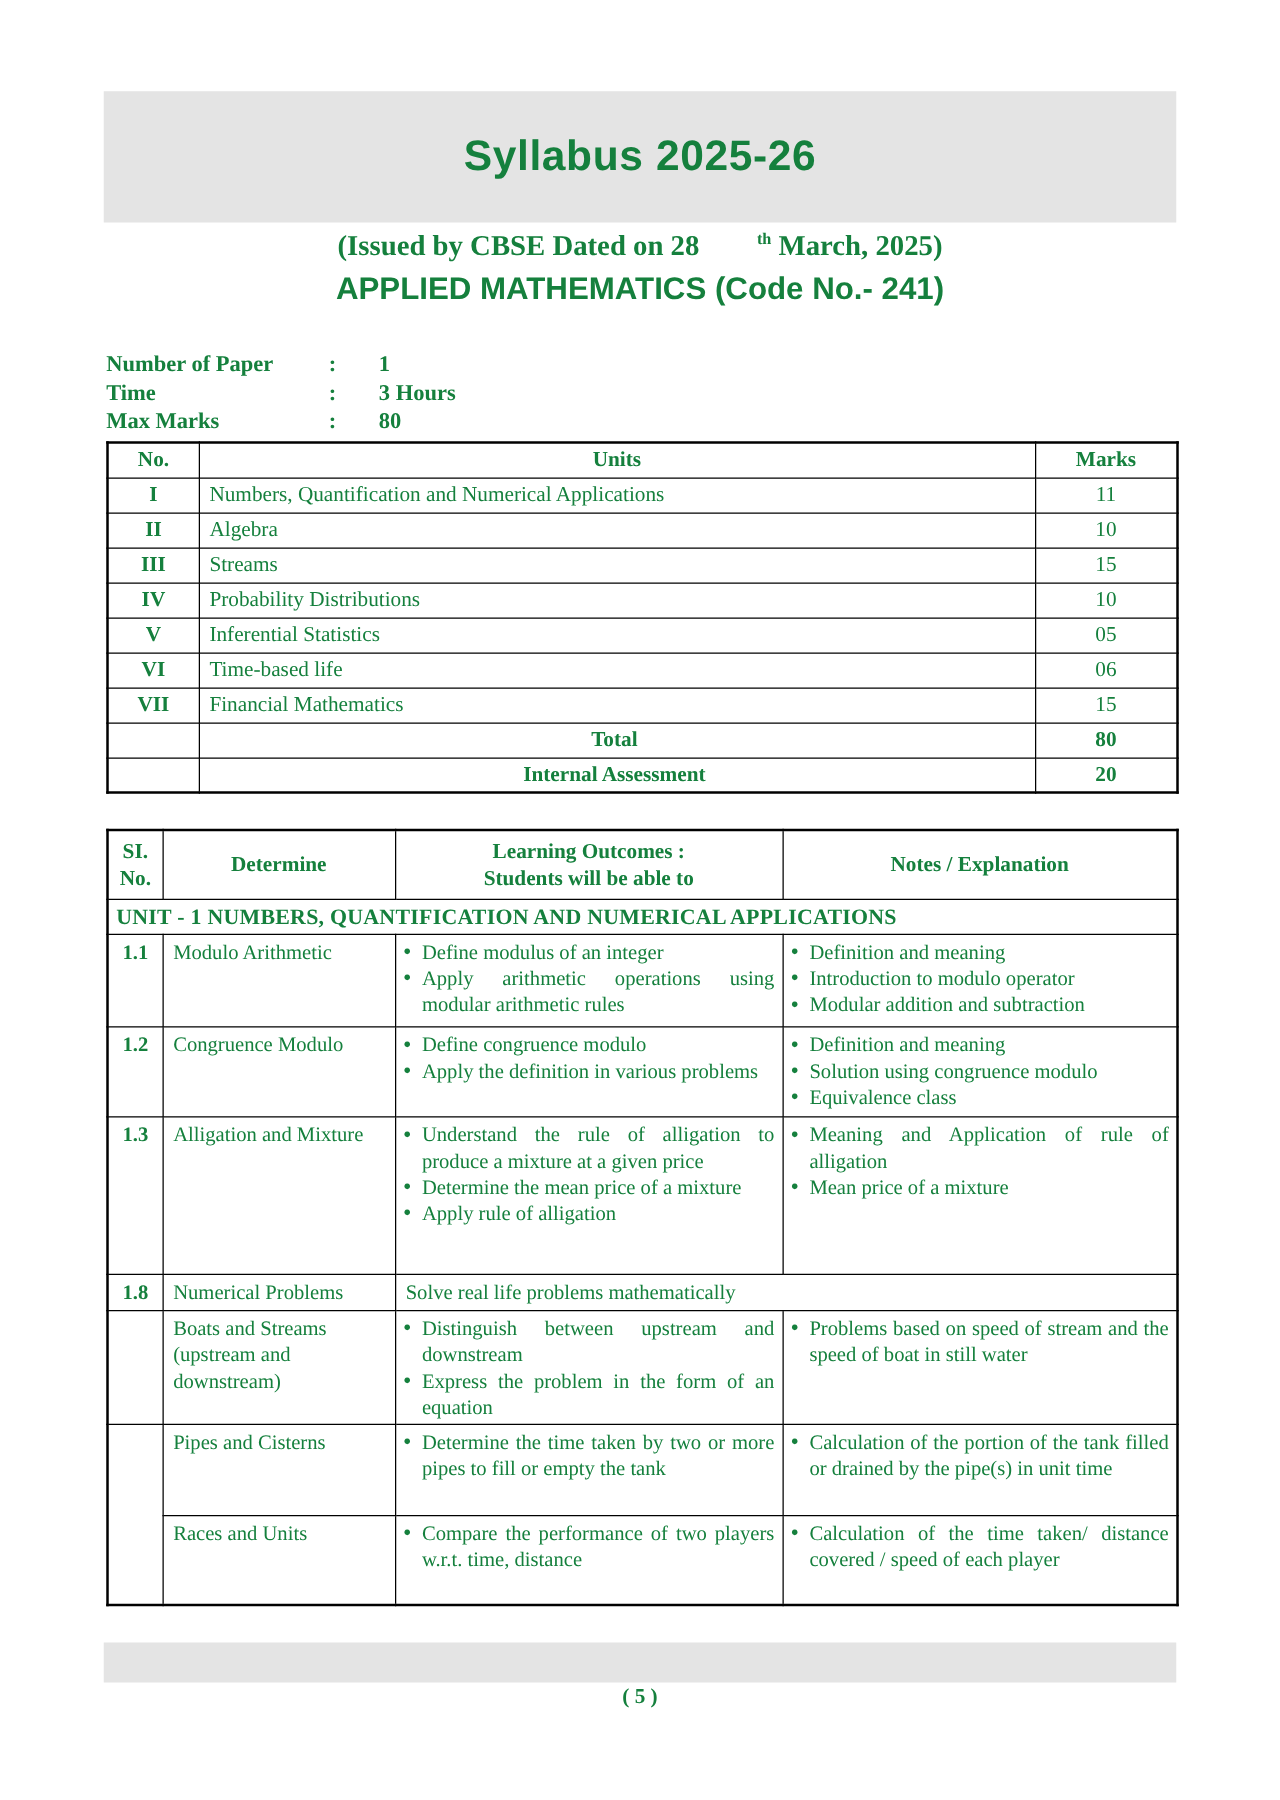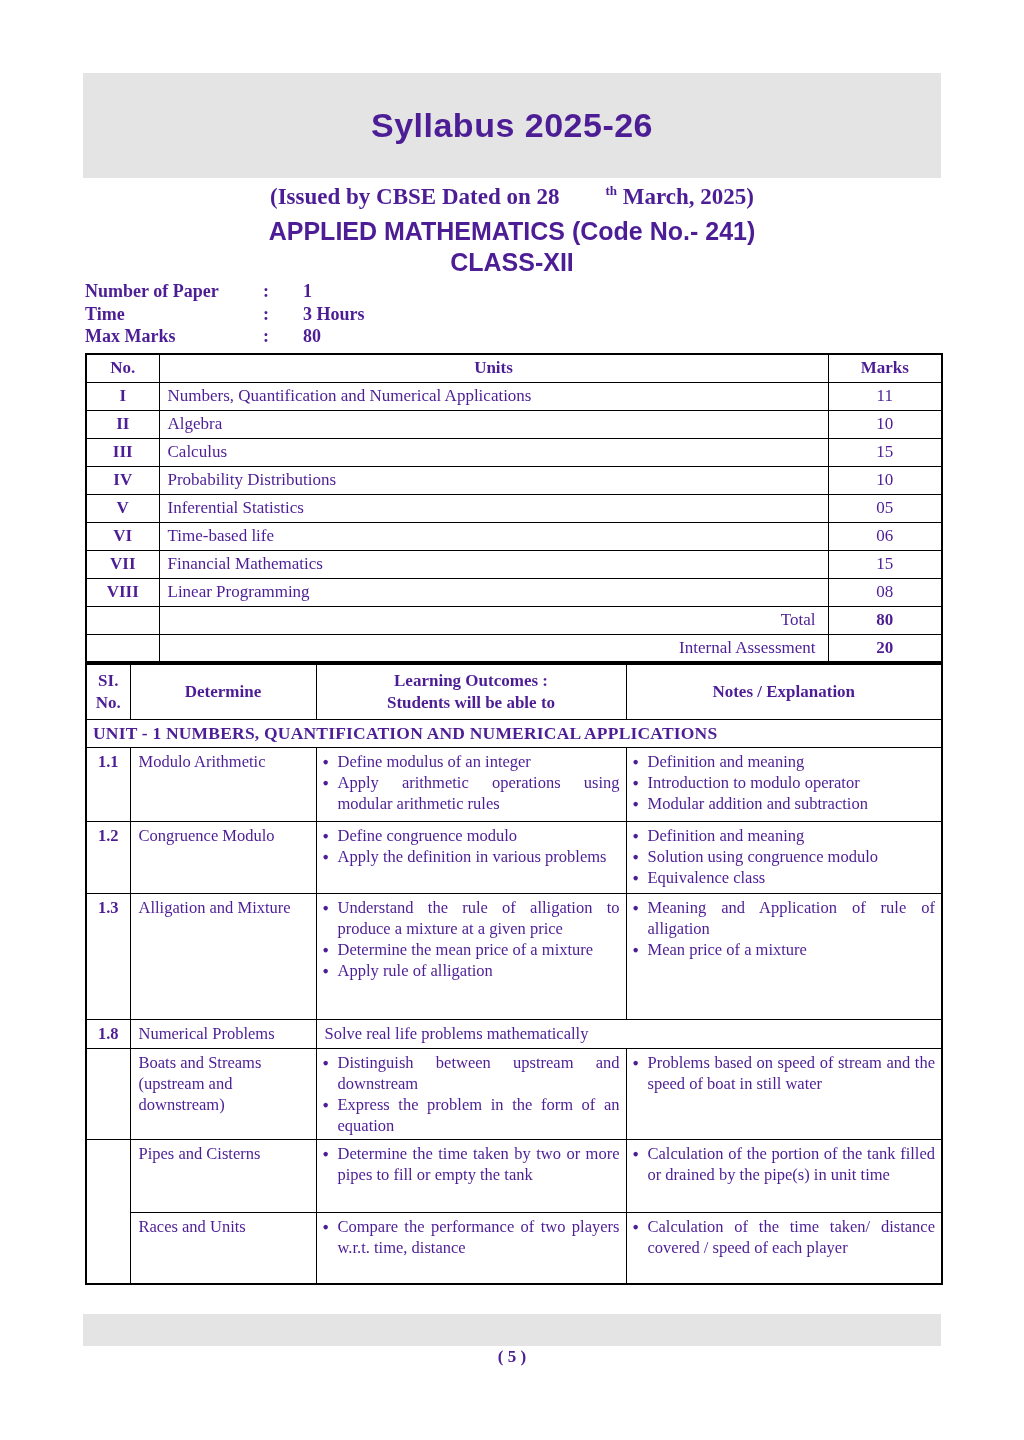--- a/index.html
+++ b/index.html
@@ -1,17 +1,17 @@
 <!DOCTYPE html>
 <html><head>
 <meta charset="utf-8">
 <style>
   html,body{margin:0;padding:0;background:#fff;}
   .page{position:relative;width:1024px;height:1440px;background:#ffffff;
-        font-family:"Liberation Serif","DejaVu Serif",serif;color:#4c1d95;overflow:hidden;}
+        font-family:"Liberation Serif","DejaVu Serif",serif;color:#15803d;overflow:hidden;}
   .abs{position:absolute;}
 
   
   .banner{left:83px;top:73px;width:858px;height:105px;background:#e4e4e4;
           display:flex;align-items:center;justify-content:center;}
   .banner-title{font-family:"Liberation Sans","DejaVu Sans",sans-serif;
                 font-weight:bold;font-size:34px;letter-spacing:0.5px;}
   .issued{left:0;top:183px;width:1024px;text-align:center;
           font-weight:bold;font-size:23px;}
   .issued sup{font-size:13px;margin-left:46px;}
@@ -28,21 +28,21 @@
 
   
   table{border-collapse:collapse;table-layout:fixed;}
   #units-table{left:85px;top:353px;width:856px;border:2.5px solid #000;font-size:17px;}
   #units-table td,#units-table th{border:1.5px solid #000;padding:1px 8px;overflow:hidden;}
   #units-table tr{height:28px;}
   #units-table th{font-weight:bold;text-align:center;}
   .u-no{text-align:center;font-weight:bold;}
   .u-name{text-align:left;}
   .u-marks{text-align:center;}
-  .u-label{text-align:right;font-weight:normal;padding-right:12px !important;}
+  .u-label{text-align:center;font-weight:bold;padding-right:12px !important;}
   .u-bold{font-weight:bold;}
 
   #syllabus-table{left:85px;top:663px;width:856px;border:2.5px solid #000;font-size:16.5px;}
   #syllabus-table td,#syllabus-table th{border:1.5px solid #000;vertical-align:top;
       padding:3px 6px;line-height:21px;overflow:hidden;}
   #syllabus-table th{vertical-align:middle;text-align:center;font-size:17px;
       font-weight:bold;line-height:22px;padding:2px 4px;}
   .s-unitrow td{font-weight:bold;font-size:17.5px;vertical-align:middle;
       padding:2px 6px;letter-spacing:0.2px;margin-left:37px;}
   .s-num{text-align:center;font-weight:bold;padding:3px 2px !important;}
@@ -60,21 +60,20 @@
 </head>
 <body>
 
 <div class="page">
 
   <div class="abs banner">
     <span class="banner-title">Syllabus 2025-26</span>
   </div>
   <div class="abs issued"><span>(Issued by CBSE Dated on 28</span><sup>th</sup><span> March, 2025)</span></div>
   <div class="abs subject">APPLIED MATHEMATICS (Code No.- 241)</div>
-  <div class="abs classline">CLASS-XII</div>
 
   <div class="abs info">
     <div class="info-row">
       <span>Number of Paper</span>
         <span>:</span>
         <span>1</span>
     </div>
     <div class="info-row">
       <span>Time</span>
         <span>:</span>
@@ -104,21 +103,21 @@
       <td class="u-name">Numbers, Quantification and Numerical Applications</td>
       <td class="u-marks">11</td>
     </tr>
     <tr>
       <td class="u-no">II</td>
       <td class="u-name">Algebra</td>
       <td class="u-marks">10</td>
     </tr>
     <tr>
       <td class="u-no">III</td>
-      <td class="u-name">Calculus</td>
+      <td class="u-name">Streams</td>
       <td class="u-marks">15</td>
     </tr>
     <tr>
       <td class="u-no">IV</td>
       <td class="u-name">Probability Distributions</td>
       <td class="u-marks">10</td>
     </tr>
     <tr>
       <td class="u-no">V</td>
       <td class="u-name">Inferential Statistics</td>
@@ -126,25 +125,20 @@
     </tr>
     <tr>
       <td class="u-no">VI</td>
       <td class="u-name">Time-based life</td>
       <td class="u-marks">06</td>
     </tr>
     <tr>
       <td class="u-no">VII</td>
       <td class="u-name">Financial Mathematics</td>
       <td class="u-marks">15</td>
-    </tr>
-    <tr>
-      <td class="u-no">VIII</td>
-      <td class="u-name">Linear Programming</td>
-      <td class="u-marks">08</td>
     </tr>
     <tr>
       <td></td>
       <td class="u-label">Total</td>
       <td class="u-marks u-bold">80</td>
     </tr>
     <tr>
       <td></td>
       <td class="u-label">Internal Assessment</td>
       <td class="u-marks u-bold">20</td>

